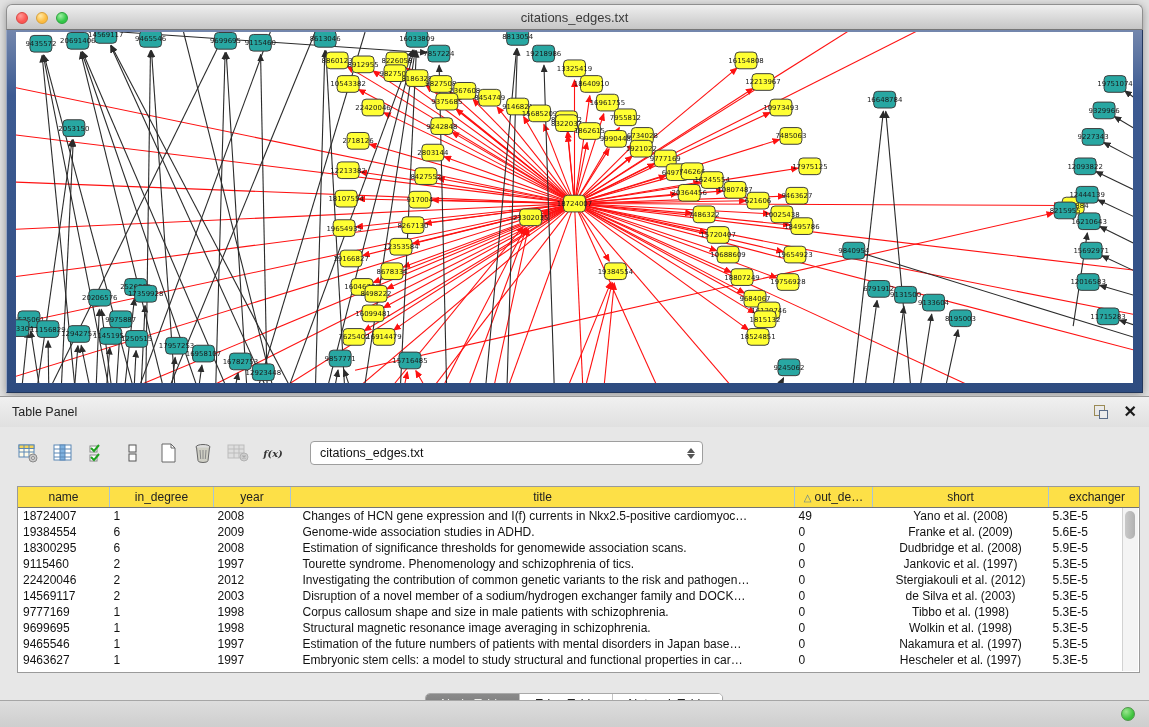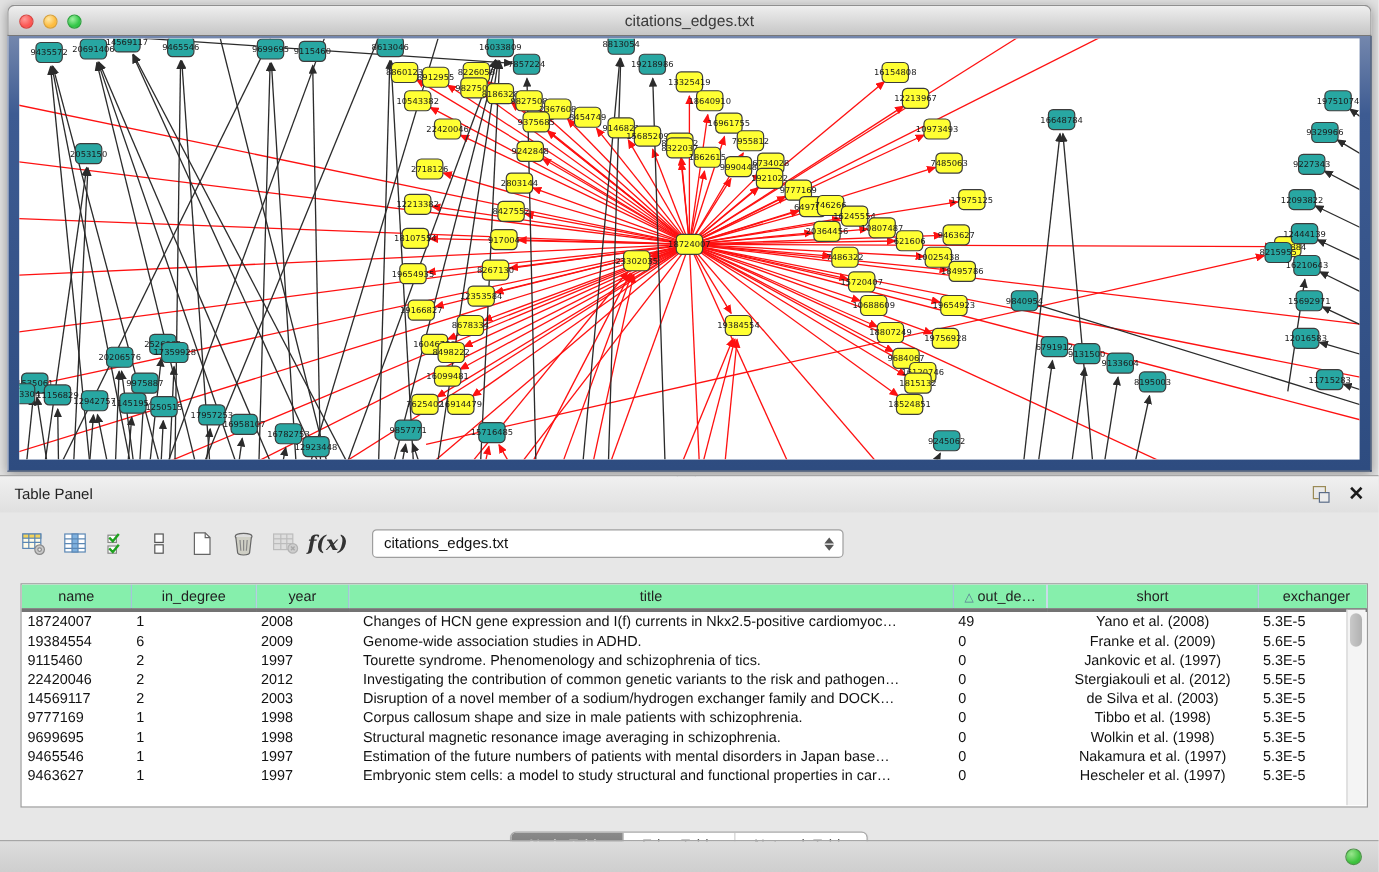--- a/index.html
+++ b/index.html
@@ -32,34 +32,34 @@
   .tp-header{position:relative;height:30px;background:linear-gradient(#f0f0f0,#e0e0e0);}
   .tp-title{position:absolute;left:12px;top:8px;font-size:12.5px;color:#222;}
   .tp-float{position:absolute;right:40px;top:7px;width:16px;height:16px;cursor:pointer;}
   .tp-float .sq1{position:absolute;left:1px;top:1px;width:9px;height:9px;border:1.5px solid #9a8a55;background:transparent;}
   .tp-float .sq2{position:absolute;right:1px;bottom:1px;width:7px;height:7px;border:1.5px solid #5a6c88;background:#ececec;}
   .tp-close{position:absolute;right:12px;top:5px;font-size:16px;font-weight:bold;color:#1a1a1a;cursor:pointer;}
   .tp-grip{position:absolute;left:564px;top:0;width:14px;height:5px;background:#bfbfbf;border:1px solid #9c9c9c;border-top:none;}
 
   .tp-toolbar{position:absolute;left:16px;top:40px;height:32px;display:flex;align-items:center;gap:11px;}
   .tbi{width:24px;height:24px;display:flex;align-items:center;justify-content:center;cursor:pointer;}
-  .fx{font-family:"DejaVu Serif",serif;font-style:italic;font-weight:bold;font-size:17px;color:#333;}
+  .fx{font-family:"DejaVu Serif",serif;font-style:italic;font-weight:bold;font-size:10px;color:#333;}
   .combo{position:relative;width:393px;height:24px;margin-left:14px;background:#fff;
          border:1px solid #9e9e9e;border-radius:4px;box-sizing:border-box;cursor:pointer;}
   .combo-value{position:absolute;left:9px;top:4px;font-size:12.5px;color:#111;}
   .combo-btn{position:absolute;right:4px;top:3px;width:14px;height:17px;display:flex;flex-direction:column;
              align-items:center;justify-content:center;gap:1px;}
   .combo-btn .up,.combo-btn .down{width:0;height:0;border-left:4px solid transparent;border-right:4px solid transparent;}
   .combo-btn .up{border-bottom:5px solid #555;}
   .combo-btn .down{border-top:5px solid #555;}
 
   .tablewrap{position:absolute;left:17px;top:89px;width:1123px;height:187px;background:#fff;
              border:1px solid #9a9a9a;box-sizing:border-box;overflow:hidden;}
   table.datatable{border-collapse:collapse;table-layout:fixed;width:1089px;}
-  .datatable th{background:#86efac;border-right:1px solid #a5c4da;border-bottom:3px solid #737373;
+  .datatable th{background:#fde047;border-right:1px solid #a5c4da;border-bottom:1px solid #737373;
                 font-weight:normal;font-size:12px;color:#222;height:20px;padding:0 3px;
                 white-space:nowrap;overflow:hidden;cursor:pointer;}
   .datatable th .sortmark{color:#5a7c93;font-size:10px;margin-right:3px;}
   .datatable td{font-size:12px;color:#111;height:16px;padding:0 4px;white-space:nowrap;overflow:hidden;}
   .datatable td.col0{padding-left:5px;}
   .datatable td.col3{padding-left:12px;}
   .datatable td.col5{text-align:center;}
   .vscroll{position:absolute;right:1px;top:21px;bottom:1px;width:15px;background:#f4f4f4;border-left:1px solid #d2d2d2;cursor:pointer;}
   .vthumb{position:absolute;left:2px;top:3px;width:10px;height:28px;background:linear-gradient(90deg,#c9c9c9,#b1b1b1);border-radius:6px;}
 
@@ -839,20 +839,29 @@
             <tr>
               <td class="col0">19384554</td>
               <td class="col1">6</td>
               <td class="col2">2009</td>
               <td class="col3">Genome-wide association studies in ADHD.</td>
               <td class="col4">0</td>
               <td class="col5">Franke et al. (2009)</td>
               <td class="col6">5.6E-5</td>
             </tr>
             <tr>
+              <td class="col0">18300295</td>
+              <td class="col1">6</td>
+              <td class="col2">2008</td>
+              <td class="col3">Estimation of significance thresholds for genomewide association scans.</td>
+              <td class="col4">0</td>
+              <td class="col5">Dudbridge et al. (2008)</td>
+              <td class="col6">5.9E-5</td>
+            </tr>
+            <tr>
               <td class="col0">9115460</td>
               <td class="col1">2</td>
               <td class="col2">1997</td>
               <td class="col3">Tourette syndrome. Phenomenology and schizophrenia of tics.</td>
               <td class="col4">0</td>
               <td class="col5">Jankovic et al. (1997)</td>
               <td class="col6">5.3E-5</td>
             </tr>
             <tr>
               <td class="col0">22420046</td>

